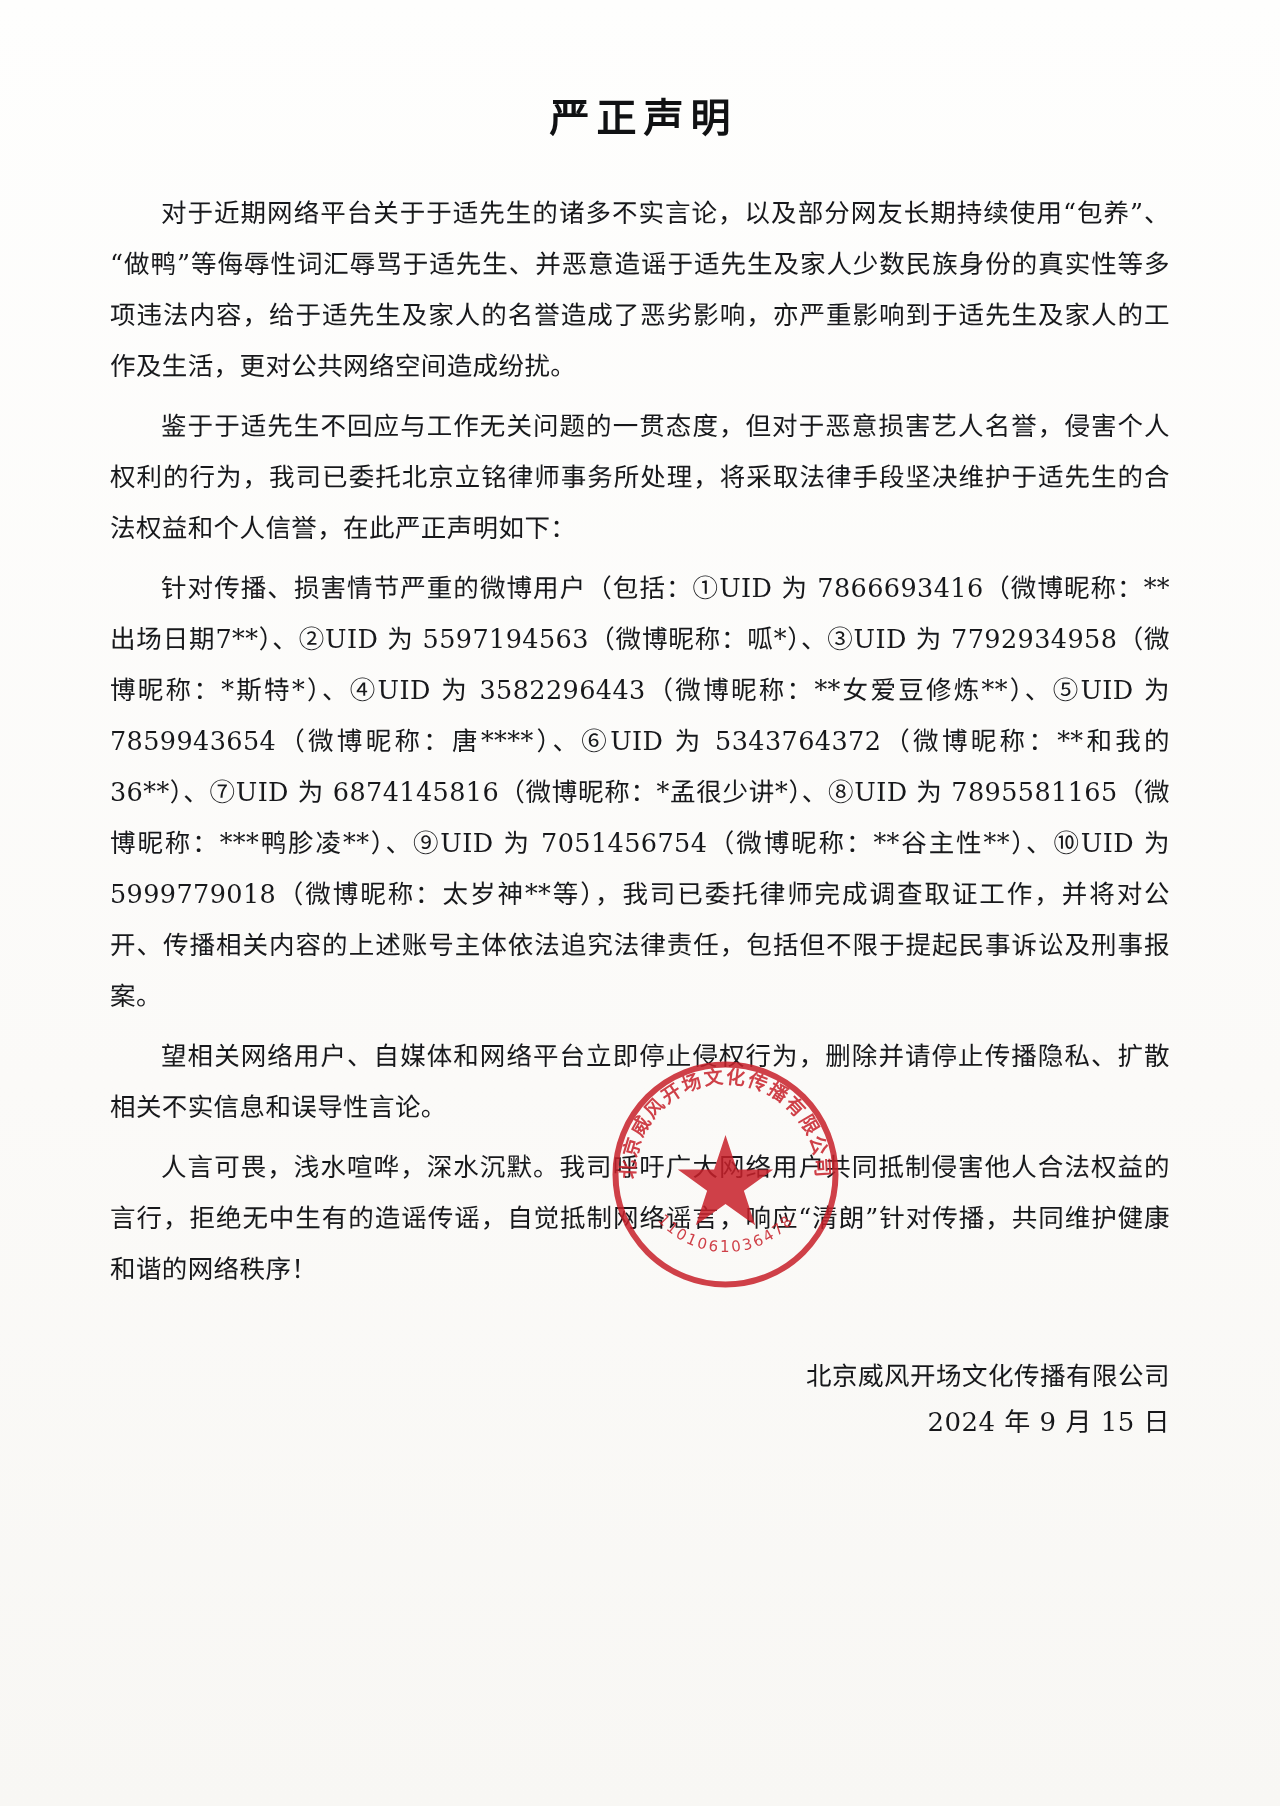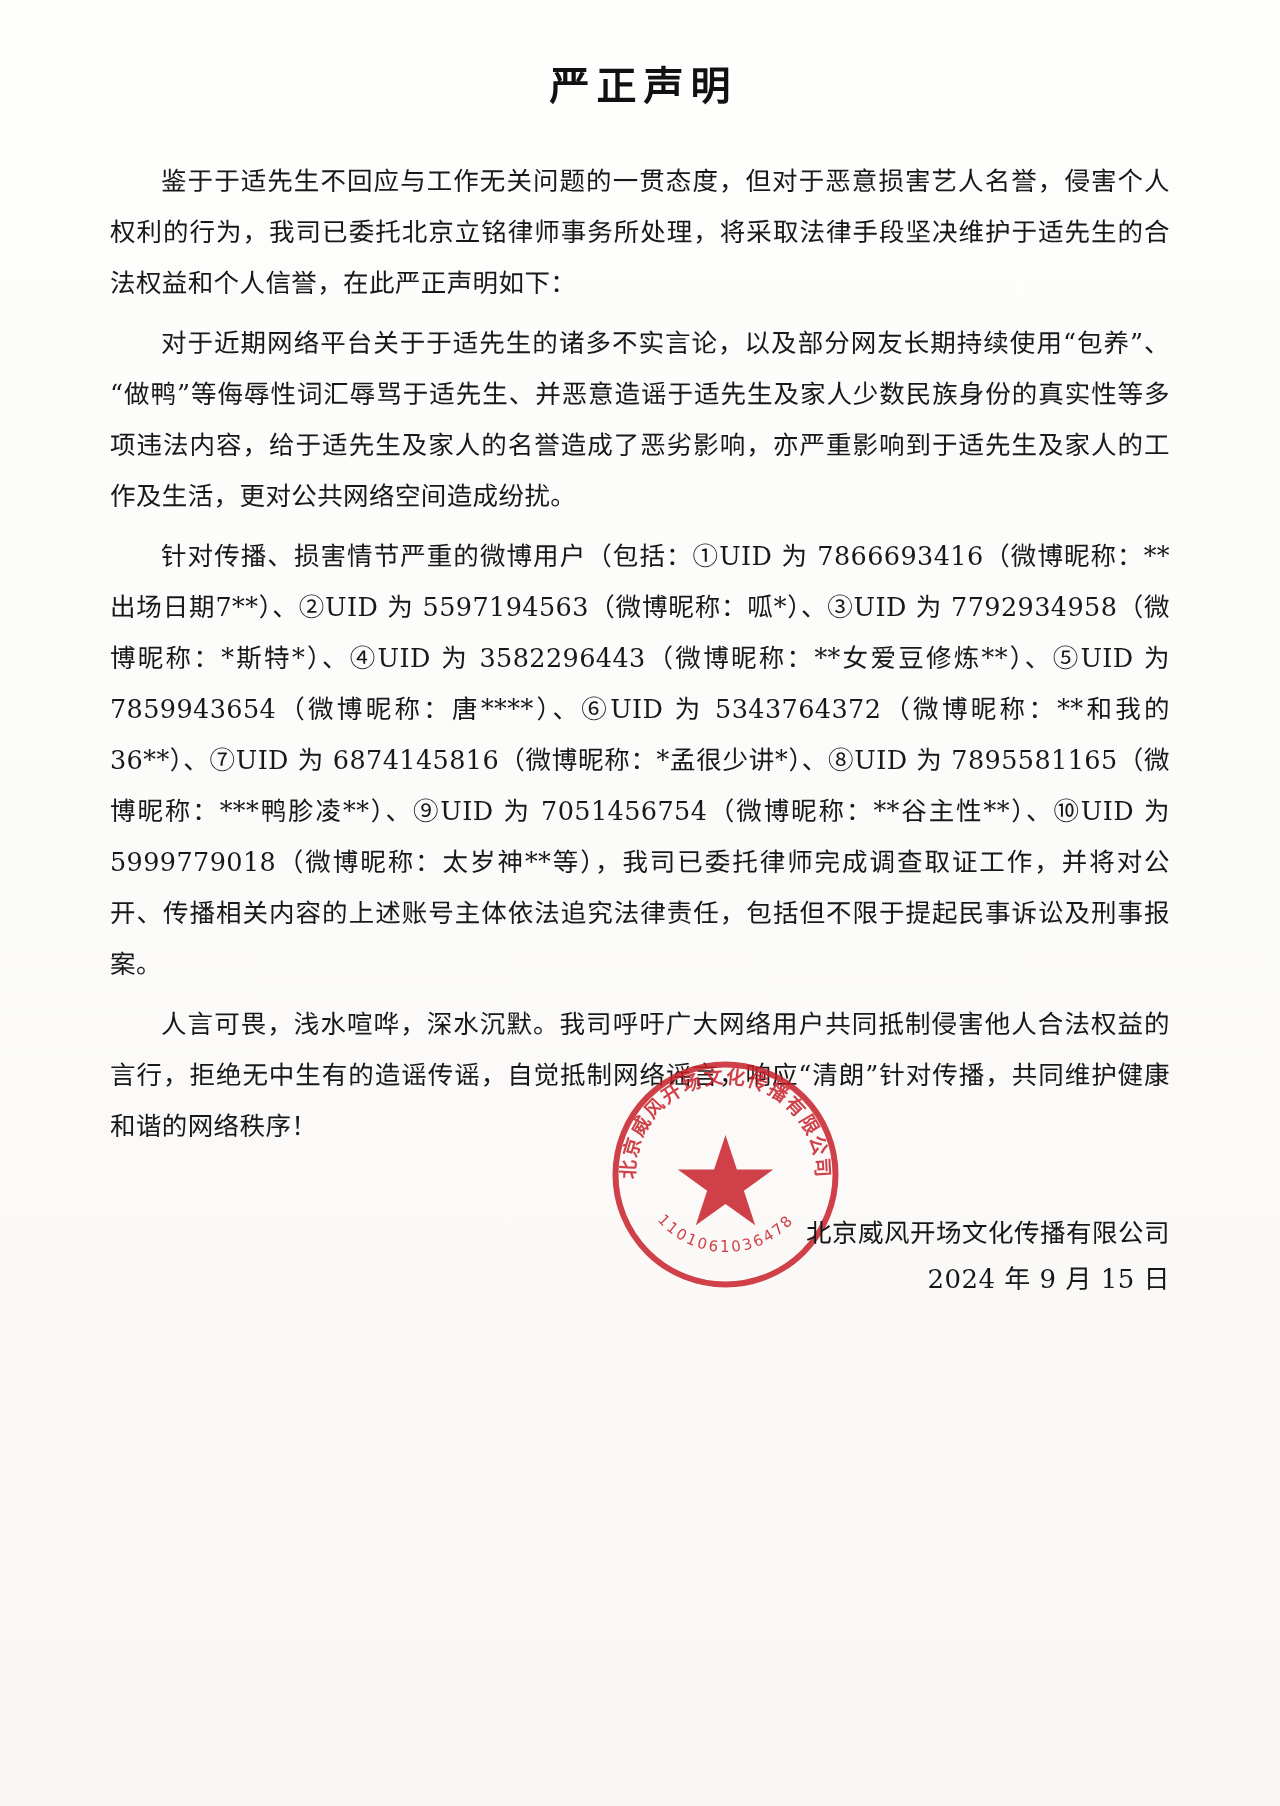--- a/index.html
+++ b/index.html
@@ -12,21 +12,21 @@
     min-height: 1806px;
     background: #fdfcfa;
     font-family: "DejaVu Serif", "Liberation Serif", serif;
     color: #16171a;
   }
   .page {
     position: relative;
     width: 1280px;
     min-height: 1806px;
     box-sizing: border-box;
-    padding: 54px 110px 0 110px;
+    padding: 86px 110px 0 110px;
     background: linear-gradient(180deg,#fefefd 0%, #fbfaf8 60%, #f8f7f4 100%);
     overflow: hidden;
   }
   .doc-title {
     text-align: center;
     font-size: 40px;
     font-weight: 700;
     letter-spacing: 7px;
     margin: 0 0 44px 0;
     padding-left: 7px;
@@ -85,23 +85,24 @@
     letter-spacing: 2.5px;
   }
 </style>
 </head>
 <body>
 
 <div class="page">
 
   <h1 class="doc-title">严正声明</h1>
 
+  <p class="para">对于近期网络平台关于于适先生的诸多不实言论，以及部分网友长期持续使用“包养”、“做鸭”等侮辱性词汇辱骂于适先生、并恶意造谣于适先生及家人少数民族身份的真实性等多项违法内容，给于适先生及家人的名誉造成了恶劣影响，亦严重影响到于适先生及家人的工作及生活，更对公共网络空间造成纷扰。</p>
   <p class="para">鉴于于适先生不回应与工作无关问题的一贯态度，但对于恶意损害艺人名誉，侵害个人权利的行为，我司已委托北京立铭律师事务所处理，将采取法律手段坚决维护于适先生的合法权益和个人信誉，在此严正声明如下：</p>
-  <p class="para">对于近期网络平台关于于适先生的诸多不实言论，以及部分网友长期持续使用“包养”、“做鸭”等侮辱性词汇辱骂于适先生、并恶意造谣于适先生及家人少数民族身份的真实性等多项违法内容，给于适先生及家人的名誉造成了恶劣影响，亦严重影响到于适先生及家人的工作及生活，更对公共网络空间造成纷扰。</p>
   <p class="para">针对传播、损害情节严重的微博用户（包括：①UID 为 7866693416（微博昵称：**出场日期7**）、②UID 为 5597194563（微博昵称：呱*）、③UID 为 7792934958（微博昵称：*斯特*）、④UID 为 3582296443（微博昵称：**女爱豆修炼**）、⑤UID 为 7859943654（微博昵称：唐****）、⑥UID 为 5343764372（微博昵称：**和我的36**）、⑦UID 为 6874145816（微博昵称：*孟很少讲*）、⑧UID 为 7895581165（微博昵称：***鸭胗凌**）、⑨UID 为 7051456754（微博昵称：**谷主性**）、⑩UID 为 5999779018（微博昵称：太岁神**等），我司已委托律师完成调查取证工作，并将对公开、传播相关内容的上述账号主体依法追究法律责任，包括但不限于提起民事诉讼及刑事报案。</p>
+  <p class="para">望相关网络用户、自媒体和网络平台立即停止侵权行为，删除并请停止传播隐私、扩散相关不实信息和误导性言论。</p>
   <p class="para">人言可畏，浅水喧哗，深水沉默。我司呼吁广大网络用户共同抵制侵害他人合法权益的言行，拒绝无中生有的造谣传谣，自觉抵制网络谣言，响应“清朗”针对传播，共同维护健康和谐的网络秩序！</p>
 
   <div class="sign-block">
     <div class="sign-company">北京威风开场文化传播有限公司</div>
     <div class="sign-date">2024 年 9 月 15 日</div>
   </div>
 
   <div class="seal">
     <svg viewBox="0 0 235 235" xmlns="http://www.w3.org/2000/svg">
       <defs>

